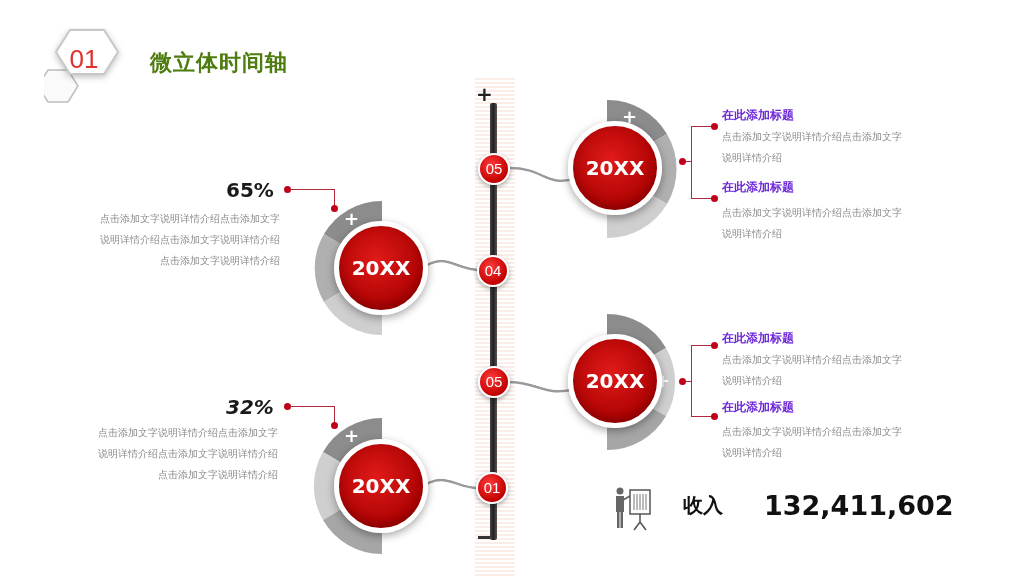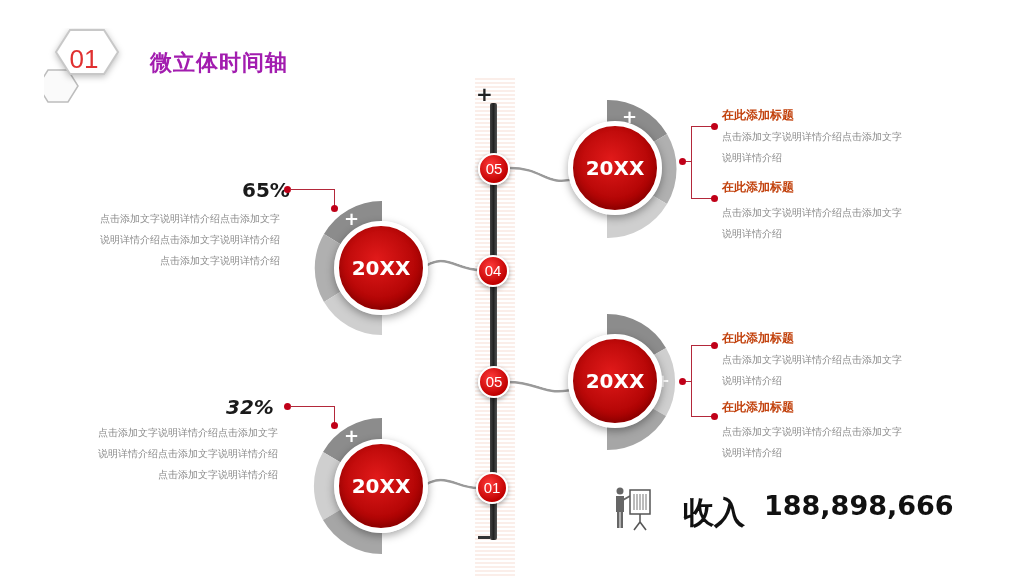--- a/index.html
+++ b/index.html
@@ -3,21 +3,21 @@
 <meta charset="utf-8">
 <style>
   * { margin:0; padding:0; box-sizing:border-box; }
   html, body { width:1024px; height:576px; overflow:hidden; background:#ffffff; }
   body { position:relative; font-family:"DejaVu Sans", "Liberation Sans", sans-serif; color:#222; }
 
   
   .hex-badge { position:absolute; left:44px; top:28px; width:78px; height:68px; }
   .hex-badge svg { position:absolute; left:0; top:0; }
   .hex-num { position:absolute; left:64px; top:44px; width:40px; text-align:center; font-size:26px; color:#e03030; font-family:"Liberation Sans", sans-serif; }
-  .page-title { position:absolute; left:150px; top:48px; font-size:22px; font-weight:bold; color:#a21caf; letter-spacing:1px; }
+  .page-title { position:absolute; left:150px; top:48px; font-size:22px; font-weight:bold; color:#4d7c0f; letter-spacing:1px; }
 
   
   .axis-bg { position:absolute; left:475px; top:78px; width:40px; height:498px;
     background: repeating-linear-gradient(180deg, #fbeee9 0px, #fbeee9 2px, #ffffff 2px, #ffffff 4px); }
   .axis-line { position:absolute; left:490px; top:103px; width:7px; height:437px; background:linear-gradient(90deg,#444,#222 50%,#555); border-radius:2px; }
   .axis-plus { position:absolute; left:476px; top:82px; font-size:20px; font-weight:bold; color:#222; }
   .axis-minus { position:absolute; left:478px; top:536px; width:12px; height:3px; background:#333; }
 
   .node { position:absolute; width:32px; height:32px; border-radius:50%;
     background:radial-gradient(circle at 40% 35%, #ff3b3b, #c10000 70%);
@@ -28,29 +28,29 @@
   .year-circle { position:absolute; width:94px; height:94px; border-radius:50%;
     background:radial-gradient(circle at 45% 40%, #e11a1a, #a80000 75%);
     border:5px solid #fff; box-shadow:0 3px 8px rgba(0,0,0,0.35), inset 0 -4px 8px rgba(0,0,0,0.2);
     color:#fff; font-weight:bold; font-size:20px; text-align:center; line-height:84px; font-family:"DejaVu Sans", sans-serif; }
   .ring { position:absolute; }
   .ring-plus { position:absolute; color:#fff; font-size:18px; font-weight:bold; }
 
   
   .pct { position:absolute; font-size:20px; font-weight:bold; color:#1a1a1a; font-family:"DejaVu Sans", sans-serif; }
   .desc-left { position:absolute; width:230px; text-align:right; font-size:10px; line-height:21px; color:#8a8a8a; }
-  .item-title { position:absolute; font-size:12px; font-weight:bold; color:#c2410c; font-family:"DejaVu Serif", serif; }
+  .item-title { position:absolute; font-size:12px; font-weight:bold; color:#6d28d9; font-family:"DejaVu Serif", serif; }
   .item-desc { position:absolute; width:210px; font-size:10px; line-height:21px; color:#8a8a8a; }
 
   .dot { position:absolute; width:7px; height:7px; border-radius:50%; background:#c00018; }
   .conn { position:absolute; background:#b3283a; }
 
   
   .presenter-icon { position:absolute; left:612px; top:486px; }
-  .income-label { position:absolute; left:683px; top:492px; font-size:31px; font-weight:bold; color:#111; }
+  .income-label { position:absolute; left:683px; top:492px; font-size:20px; font-weight:bold; color:#111; }
   .income-value { position:absolute; left:764px; top:490px; font-size:27px; font-weight:bold; color:#111; font-family:"DejaVu Sans", sans-serif; }
 
   .curve { position:absolute; left:0; top:0; }
 </style>
 </head>
 <body>
 
 <div class="hex-badge">
   <svg width="90" height="80" viewBox="0 0 90 80">
     <polygon points="-6,58 4,42 24,42 34,58 24,74 4,74" fill="#fafafa" stroke="#bdbdbd" stroke-width="1.5"></polygon>
@@ -113,21 +113,21 @@
 </div>
 
 <svg class="ring" style="left:312px;top:201px;" width="70" height="134">
   <path d="M70,0 A67,67 0 0 0 12,33 L33,46 A43,43 0 0 1 70,24 Z" fill="#8c8c8c"></path>
   <path d="M12,33 A67,67 0 0 0 12,101 L33,88 A43,43 0 0 1 33,46 Z" fill="#b0b0b0"></path>
   <path d="M12,101 A67,67 0 0 0 70,134 L70,110 A43,43 0 0 1 33,88 Z" fill="#cfcfcf"></path>
 </svg>
 <div class="ring-plus" style="left:344px;top:208px;">+</div>
 <div class="year-circle" style="left:334px;top:221px;">20XX</div>
 
-<div class="pct" style="left:226px;top:178px;margin-left:16px;">65%</div>
+<div class="pct" style="left:226px;top:178px;">65%</div>
 <div class="dot" style="left:284px;top:186px;"></div>
 <div class="conn" style="left:290px;top:189px;width:45px;height:1px;"></div>
 <div class="conn" style="left:334px;top:189px;width:1px;height:18px;"></div>
 <div class="dot" style="left:331px;top:205px;"></div>
 <div class="desc-left" style="left:50px;top:208px;">
   <div>点击添加文字说明详情介绍点击添加文字</div>
     <div>说明详情介绍点击添加文字说明详情介绍</div>
     <div>点击添加文字说明详情介绍</div>
 </div>
 
@@ -189,13 +189,13 @@
       <line x1="25" y1="8" x2="25" y2="24"></line>
     <line x1="28" y1="8" x2="28" y2="24"></line>
       <line x1="31" y1="8" x2="31" y2="24"></line>
     <line x1="34" y1="8" x2="34" y2="24"></line>
   </g>
   <line x1="28" y1="28" x2="28" y2="36" stroke="#555" stroke-width="1.5"></line>
   <line x1="28" y1="36" x2="22" y2="44" stroke="#555" stroke-width="1.5"></line>
   <line x1="28" y1="36" x2="34" y2="44" stroke="#555" stroke-width="1.5"></line>
 </svg>
 <div class="income-label">收入</div>
-<div class="income-value">188,898,666</div>
+<div class="income-value">132,411,602</div>
 
 </body></html>

